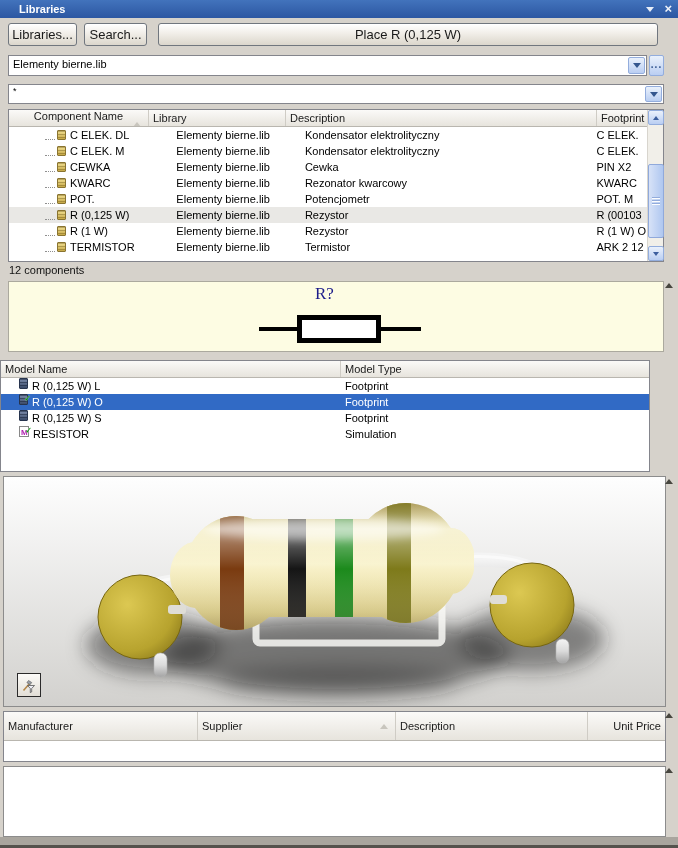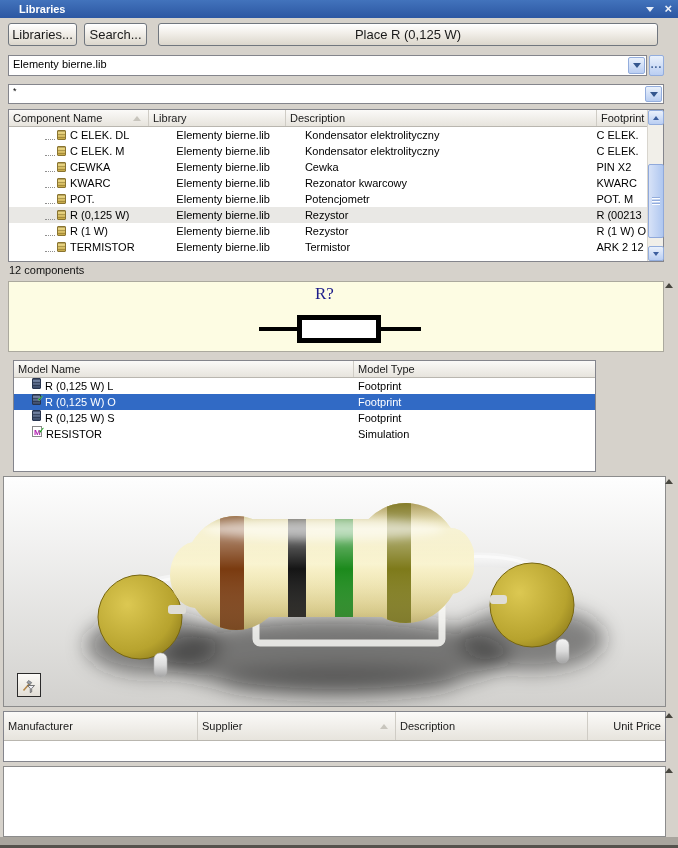--- a/index.html
+++ b/index.html
@@ -47,21 +47,21 @@
     border-left:4px solid transparent; border-right:4px solid transparent; border-bottom:5px solid #C8C5BD; }
 
   
   .comp-table { left:8px; top:109px; width:656px; height:153px; }
   .comp-rows { position:absolute; left:0; top:17px; right:16px; bottom:0; overflow:hidden; }
   .trow { display:flex; height:16px; line-height:16px; white-space:nowrap;padding-left:32px; }
   .trow.hl { background:#E9E8E5; }
   .trow .c { overflow:hidden; padding-left:4px; }
   .c1 { width:140px; display:flex; align-items:center; padding-left:6px; }
   .c2 { width:137px; } .c3 { width:311px; } .c4 { width:58px; }
-  .hc1 { width:140px; } .hc2 { width:137px; } .hc3 { width:311px; } .hc4 { flex:1; border-right:none!important; }
+  .hc1 { width:140px;flex-direction:column; } .hc2 { width:137px; } .hc3 { width:311px; } .hc4 { flex:1; border-right:none!important; }
   .tree { width:10px; height:9px; border-bottom:1px dotted #8F8F8F; margin-right:2px; flex:none; }
   .chip { width:9px; height:10px; flex:none; margin-right:4px; border:1px solid #8A7430; border-radius:1px;
     background:repeating-linear-gradient(to bottom, rgba(90,70,10,.35) 0 1px, transparent 1px 3px), linear-gradient(#F0DE90,#C6A847); }
 
   
   .vscroll { position:absolute; top:0; right:0; bottom:0; width:16px; background:#F1EFE9; border-left:1px solid #D8D5CE; }
   .sbtn { position:absolute; left:0; width:16px; height:15px; background:linear-gradient(#EAF1FC,#BACEF2);
     border:1px solid #93ADDD; border-radius:2px; display:flex; align-items:center; justify-content:center; }
   .sbtn.up { top:0; } .sbtn.dn { bottom:0; }
   .tri-u { width:0; height:0; border-left:3px solid transparent; border-right:3px solid transparent; border-bottom:4px solid #3C5E9E; }
@@ -77,21 +77,21 @@
   
   .symbox { position:absolute; left:8px; top:281px; width:656px; height:71px;
     background:#FDFCE3; border:1px solid #ABA99E; }
   .designator { position:absolute; left:306px; top:2px; font-family:"Liberation Serif", serif;
     font-size:17px; color:#1C1C8A; }
   .symrect { position:absolute; left:288px; top:33px; width:84px; height:28px; border:5px solid #000; background:#fff; }
   .symlead { position:absolute; top:45px; height:4px; background:#000; }
   .lead-l { left:250px; width:38px; } .lead-r { left:372px; width:40px; }
 
   
-  .model-table { left:13px; top:360px; width:583px; height:112px; }
+  .model-table { left:0; top:360px; width:650px; height:112px; }
   .mhc1 { width:340px; padding-left:8px; } .mhc2 { flex:1; border-right:none!important; }
   .model-rows { position:absolute; left:0; top:17px; right:0; bottom:0; overflow:hidden; }
   .mrow { display:flex; height:16px; line-height:16px; white-space:nowrap; }
   .mrow.sel { background:#316AC5; color:#fff; }
   .mc1 { width:340px; display:flex; align-items:flex-start; padding-left:18px; overflow:hidden; }
   .mc2 { flex:1; padding-left:4px; overflow:hidden; }
   .micon { position:relative; flex:none; margin-right:4px; }
   .micon.fp { width:9px; height:11px; border:1px solid #27344E; border-radius:1px;
     background:repeating-linear-gradient(to bottom, rgba(10,20,40,.45) 0 1px, transparent 1px 3px), linear-gradient(#7C8CAC,#3A4A68); }
   .micon.sim { width:10px; height:11px; border:1px solid #888; background:#fff; }
@@ -219,21 +219,21 @@
           <div class="c c4">POT. M</div>
         </div>
         <div class="trow hl">
           <div class="c c1">
             <span class="tree"></span>
             <span class="chip"></span>
             <span class="txt">R (0,125 W)</span>
           </div>
           <div class="c c2">Elementy bierne.lib</div>
           <div class="c c3">Rezystor</div>
-          <div class="c c4">R (00213</div>
+          <div class="c c4">R (00103</div>
         </div>
         <div class="trow">
           <div class="c c1">
             <span class="tree"></span>
             <span class="chip"></span>
             <span class="txt">R (1 W)</span>
           </div>
           <div class="c c2">Elementy bierne.lib</div>
           <div class="c c3">Rezystor</div>
           <div class="c c4">R (1 W) O</div>

